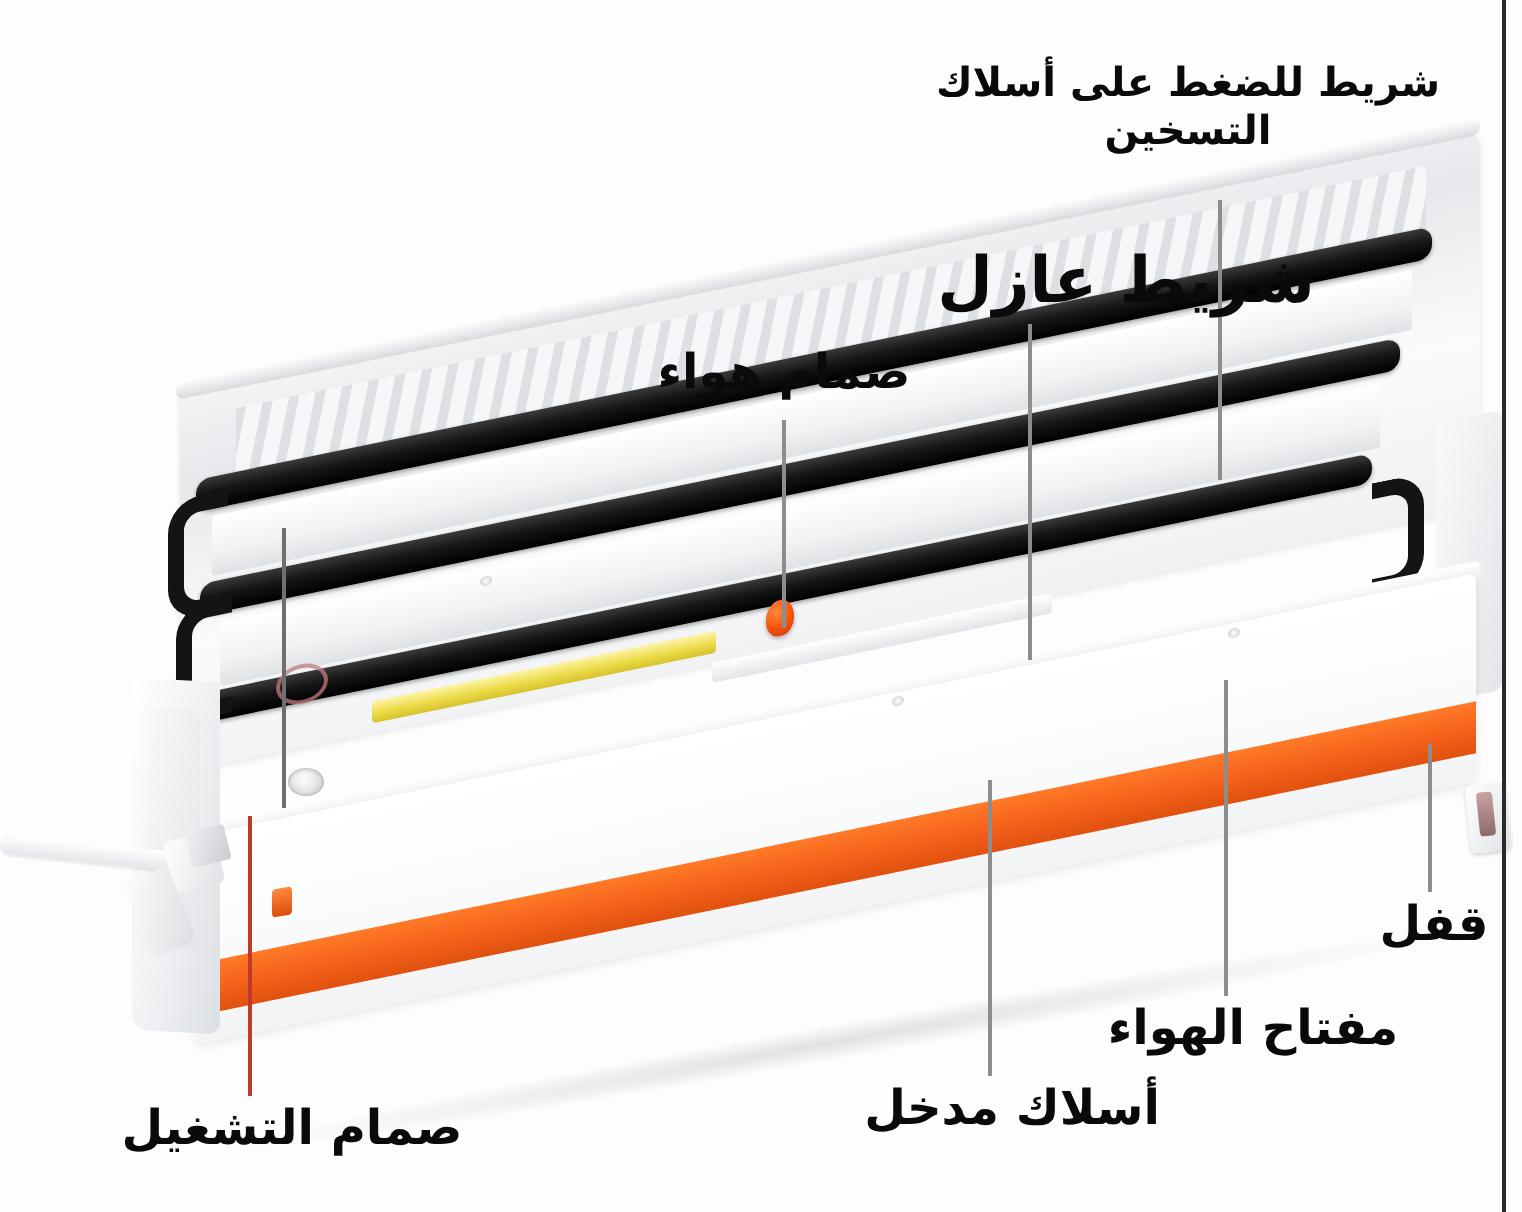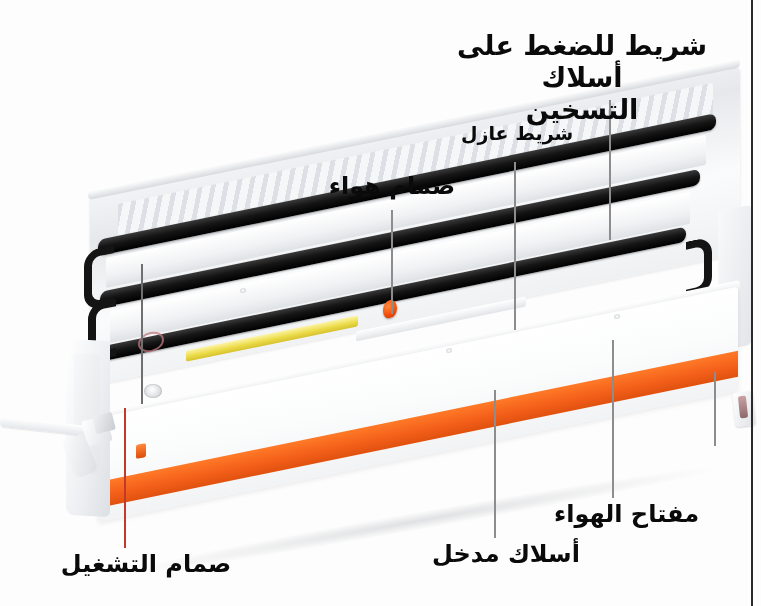--- a/index.html
+++ b/index.html
@@ -359,29 +359,30 @@
 
   <div class="leader" style="left:609px;top:100px;height:140px;"></div>
   <div class="leader" style="left:514px;top:162px;height:168px;"></div>
   <div class="leader" style="left:391px;top:210px;height:104px;"></div>
   <div class="leader dark" style="left:141px;top:264px;height:140px;"></div>
   <div class="leader red" style="left:124px;top:408px;height:140px;"></div>
   <div class="leader" style="left:494px;top:390px;height:148px;"></div>
   <div class="leader" style="left:612px;top:340px;height:158px;"></div>
   <div class="leader" style="left:714px;top:372px;height:74px;"></div>
 
-  <div class="label" style="left:432px;top:30px;width:300px;font-size:27px;">شريط للضغط على أسلاك
+  <div class="label" style="left:444px;top:30px;width:300px;font-size:20px;">شريط للضغط على أسلاك
 التسخين</div>
 
-  <div class="label" style="left:461px;top:122px;width:230px;font-size:19px;text-align:left;">شريط عازل</div>
+  <div class="label" style="left:448px;top:122px;width:230px;font-size:32px;text-align:center;">شريط عازل</div>
 
   <div class="label" style="left:302px;top:172px;width:180px;font-size:24px;text-align:center;">صمام هواء</div>
 
 
   <div class="label" style="left:36px;top:550px;width:220px;font-size:24px;">صمام التشغيل</div>
 
   <div class="label" style="left:396px;top:540px;width:220px;font-size:24px;">أسلاك مدخل</div>
 
   <div class="label" style="left:524px;top:500px;width:205px;font-size:24px;">مفتاح الهواء</div>
 
+  <div class="label" style="left:682px;top:448px;width:70px;font-size:24px;">قفل</div>
 
   <div class="edge-right"></div>
 </div>
 
 </body></html>

